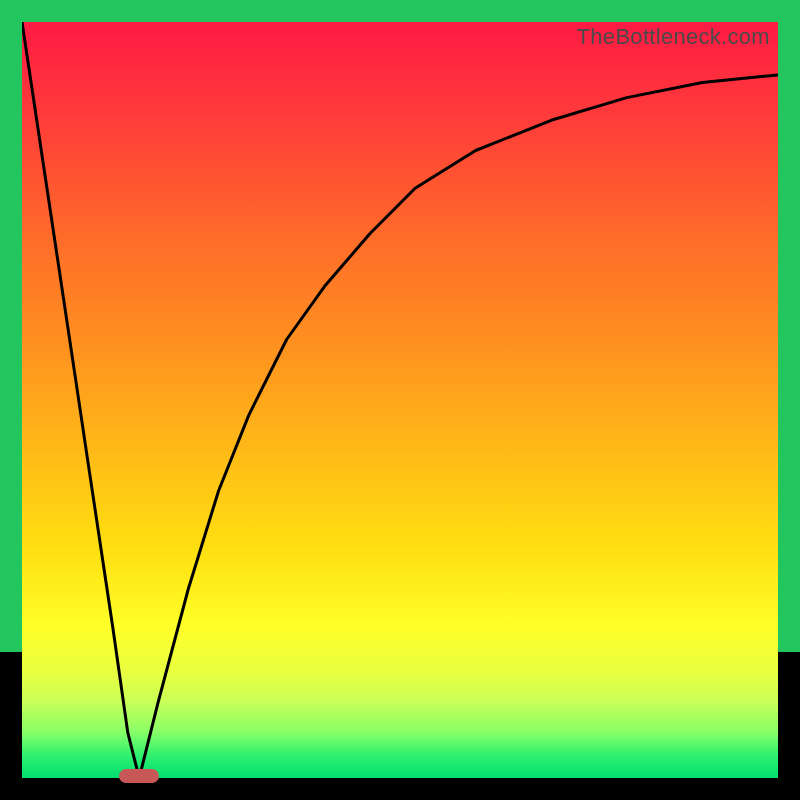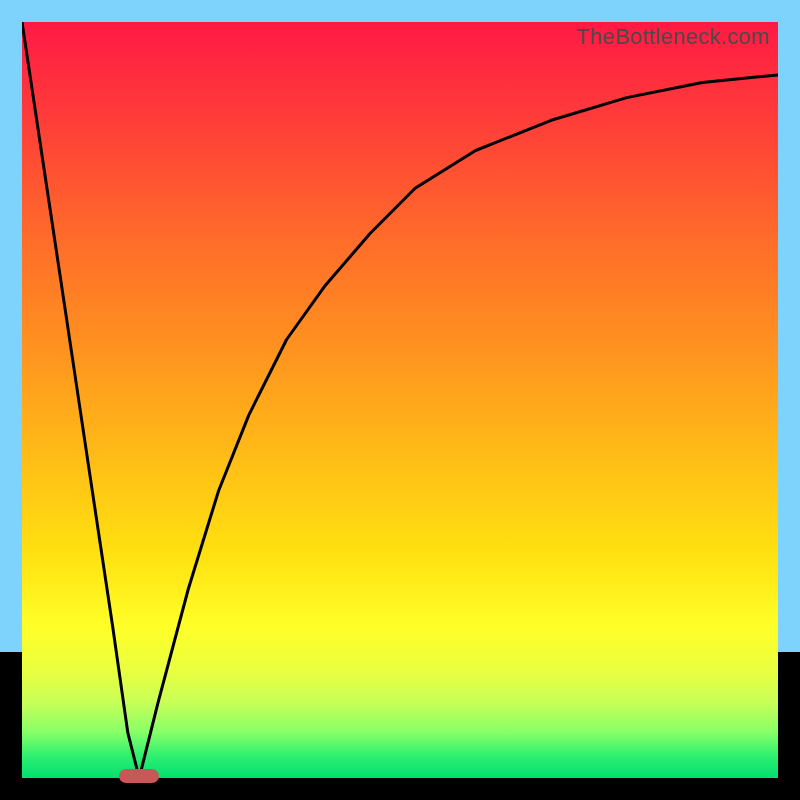--- a/index.html
+++ b/index.html
@@ -8,21 +8,21 @@
     width: 800px;
     height: 800px;
     overflow: hidden;
     background: #000;
     font-family: Arial, Helvetica, sans-serif;
   }
   .chart-container {
     position: relative;
     width: 800px;
     height: 652px;
-    background: #7dd3fc;
+    background: #22c55e;
   }
   .plot-area {
     position: absolute;
     left: 22px;
     top: 22px;
     width: 756px;
     height: 756px;
     background: linear-gradient(to bottom,
       #ff1a44 0%,
       #ff3a3a 12%,

